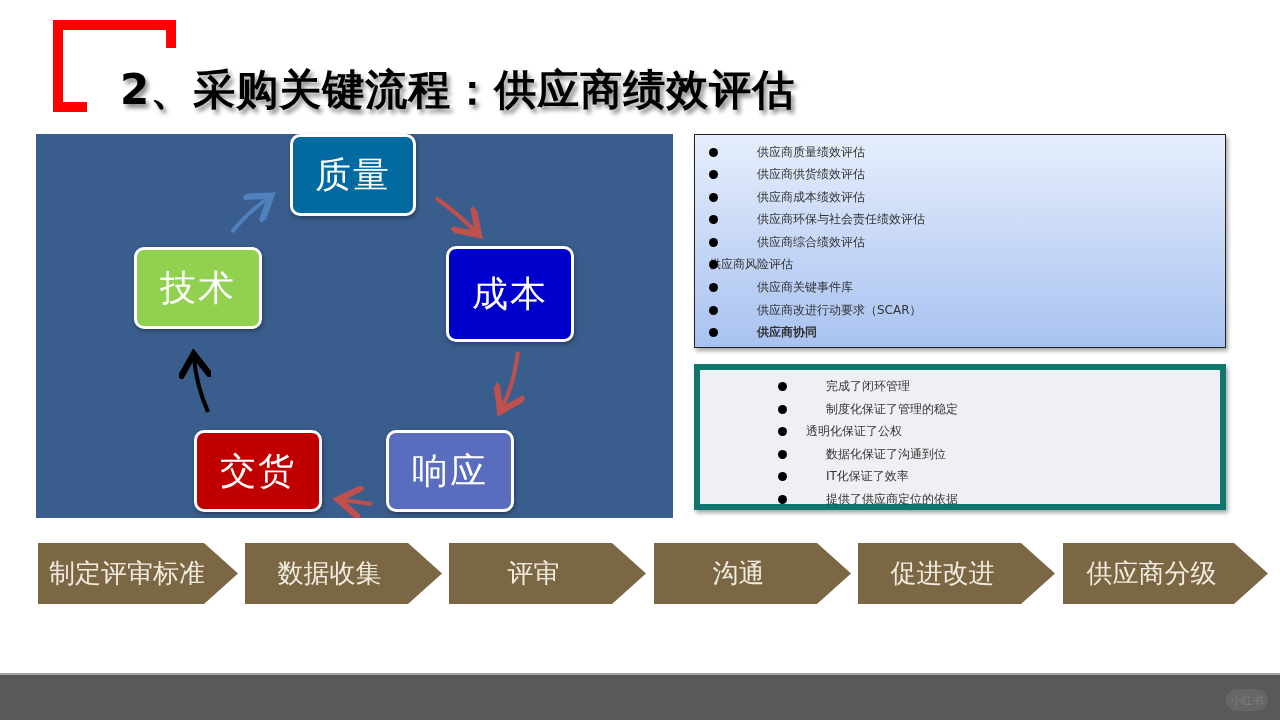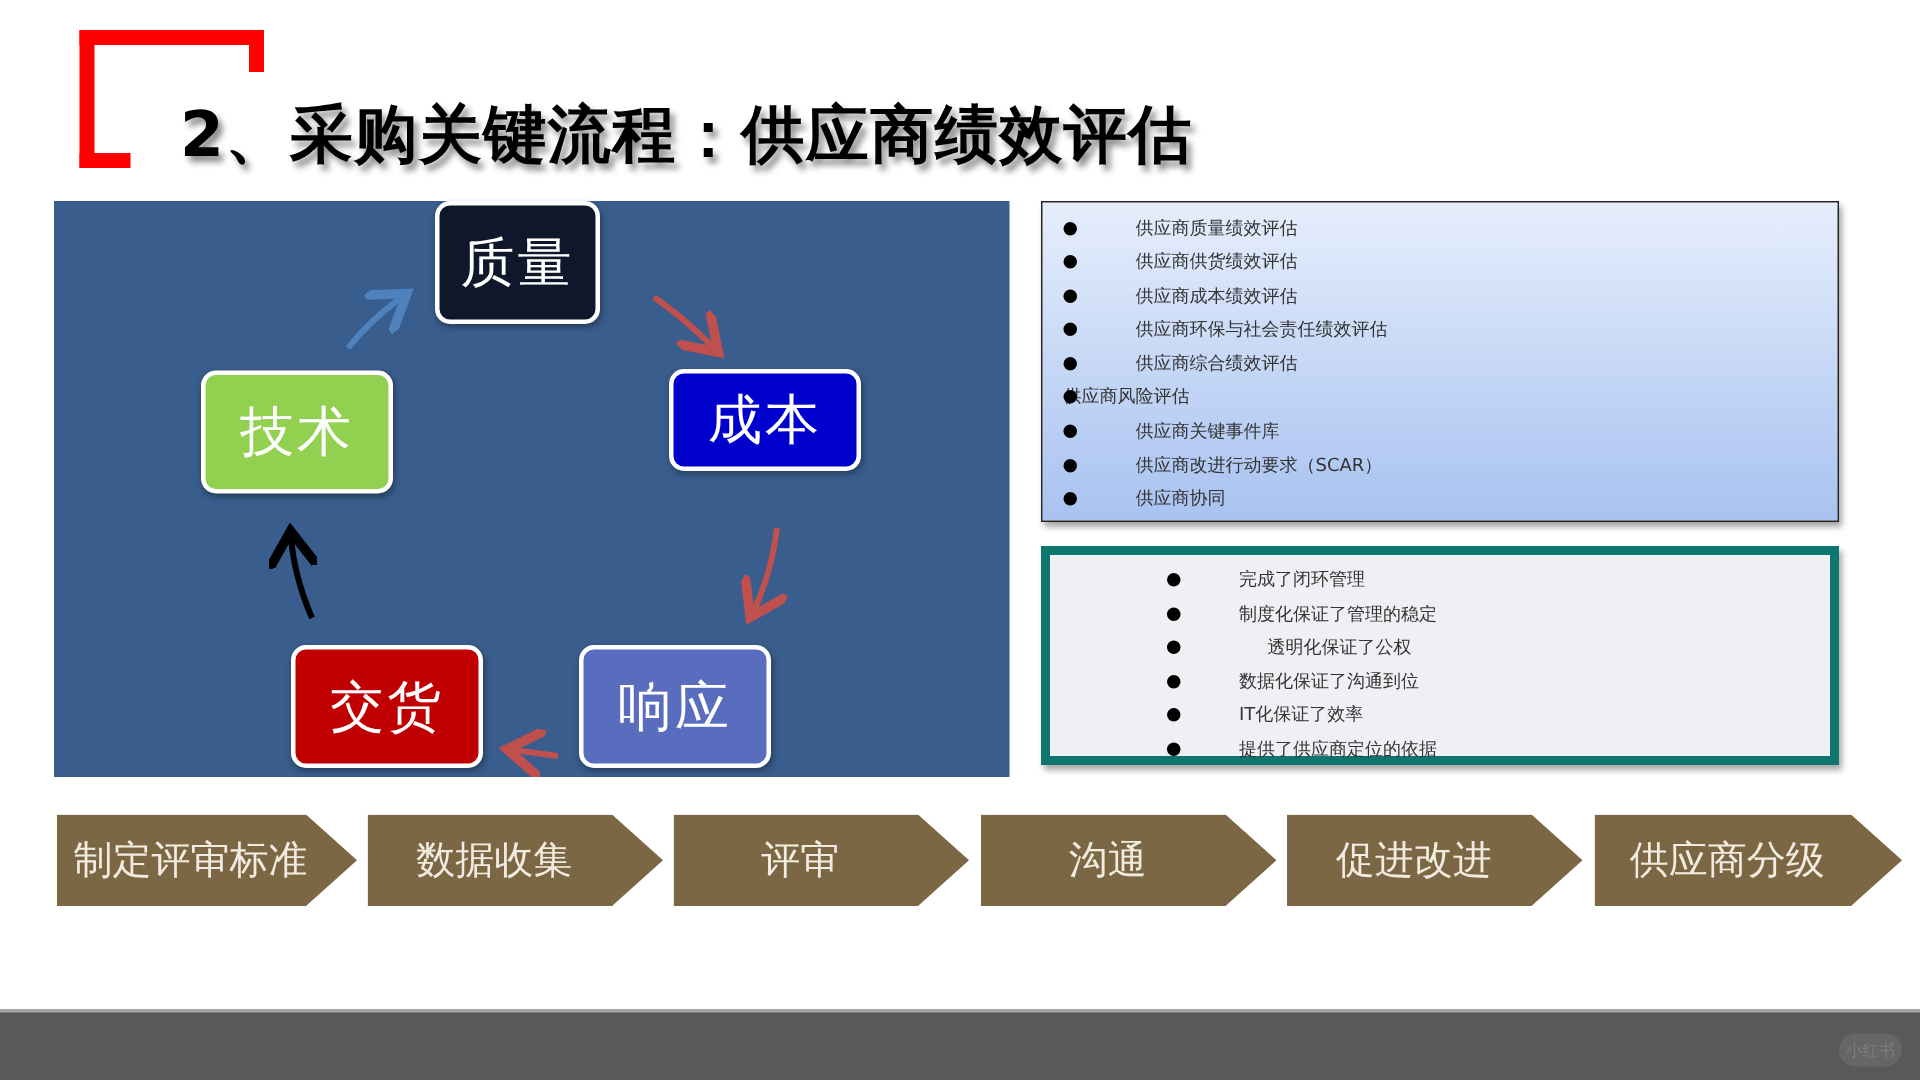--- a/index.html
+++ b/index.html
@@ -104,24 +104,24 @@
 
       <path d="M 482 218 Q 478 250 466 274" stroke="#c0504d" stroke-width="4" fill="none" marker-end="url(#mRed)"></path>
 
       <path d="M 336 370 L 306 366" stroke="#c0504d" stroke-width="4" fill="none" marker-end="url(#mRed)"></path>
 
       <path d="M 172 278 Q 160 250 158 224" stroke="#000" stroke-width="4" fill="none" marker-end="url(#mBlack)"></path>
 
       <path d="M 196 98 Q 210 80 232 64" stroke="#4f81bd" stroke-width="4" fill="none" marker-end="url(#mBlue)"></path>
     </svg>
 
-    <div class="node" style="left:254px; top:0px; width:110px; height:82px; background:#0f172a;">
+    <div class="node" style="left:254px; top:0px; width:126px; height:82px; background:#0369a1;">
       <span>质量</span>
     </div>
-    <div class="node" style="left:410px; top:112px; width:128px; height:68px; background:#0000cc;">
+    <div class="node" style="left:410px; top:112px; width:128px; height:96px; background:#0000cc;">
       <span>成本</span>
     </div>
     <div class="node" style="left:350px; top:296px; width:128px; height:82px; background:#5a6cbe;">
       <span>响应</span>
     </div>
     <div class="node" style="left:158px; top:296px; width:128px; height:82px; background:#c00000;">
       <span>交货</span>
     </div>
     <div class="node" style="left:98px; top:113px; width:128px; height:82px; background:#92d050;align-items:center;">
       <span>技术</span>
@@ -130,27 +130,27 @@
 
   <div class="list1">
     <div class="li" style="left:14px; top:6px;"><span class="dot"></span><span style="margin-left:48px;">供应商质量绩效评估</span></div>
     <div class="li" style="left:14px; top:28px;"><span class="dot"></span><span style="margin-left:48px;">供应商供货绩效评估</span></div>
     <div class="li" style="left:14px; top:51px;"><span class="dot"></span><span style="margin-left:48px;">供应商成本绩效评估</span></div>
     <div class="li" style="left:14px; top:73px;"><span class="dot"></span><span style="margin-left:48px;">供应商环保与社会责任绩效评估</span></div>
     <div class="li" style="left:14px; top:96px;"><span class="dot"></span><span style="margin-left:48px;">供应商综合绩效评估</span></div>
     <div class="li" style="left:14px; top:118px;"><span class="dot"></span><span style="">供应商风险评估</span></div>
     <div class="li" style="left:14px; top:141px;"><span class="dot"></span><span style="margin-left:48px;">供应商关键事件库</span></div>
     <div class="li" style="left:14px; top:164px;"><span class="dot"></span><span style="margin-left:48px;">供应商改进行动要求（SCAR）</span></div>
-    <div class="li" style="left:14px; top:186px;"><span class="dot"></span><span style="margin-left:48px;">供应商协同</span></div>
+    <div class="li" style="left:14px; top:186px;"><span class="dot"></span><span style="margin-left:48px;font-weight:bold;">供应商协同</span></div>
   </div>
 
   <div class="list2">
     <div class="li" style="left:78px; top:5px;"><span class="dot"></span><span style="margin-left:48px;">完成了闭环管理</span></div>
     <div class="li" style="left:78px; top:28px;"><span class="dot"></span><span style="margin-left:48px;">制度化保证了管理的稳定</span></div>
-    <div class="li" style="left:78px; top:50px;"><span class="dot"></span><span style="margin-left:67px;">透明化保证了公权</span></div>
+    <div class="li" style="left:78px; top:50px;"><span class="dot"></span><span style="margin-left:28px;">透明化保证了公权</span></div>
     <div class="li" style="left:78px; top:73px;"><span class="dot"></span><span style="margin-left:48px;text-align:center;">数据化保证了沟通到位</span></div>
     <div class="li" style="left:78px; top:95px;"><span class="dot"></span><span style="margin-left:48px;">IT化保证了效率</span></div>
     <div class="li" style="left:78px; top:118px;"><span class="dot"></span><span style="margin-left:48px;">提供了供应商定位的依据</span></div>
   </div>
 
   <div class="step" style="left:38px; width:200px;">
     <div class="border"></div>
       <div class="shape"></div>
     <span class="t" style="padding-right:22px;">制定评审标准</span>
   </div>

